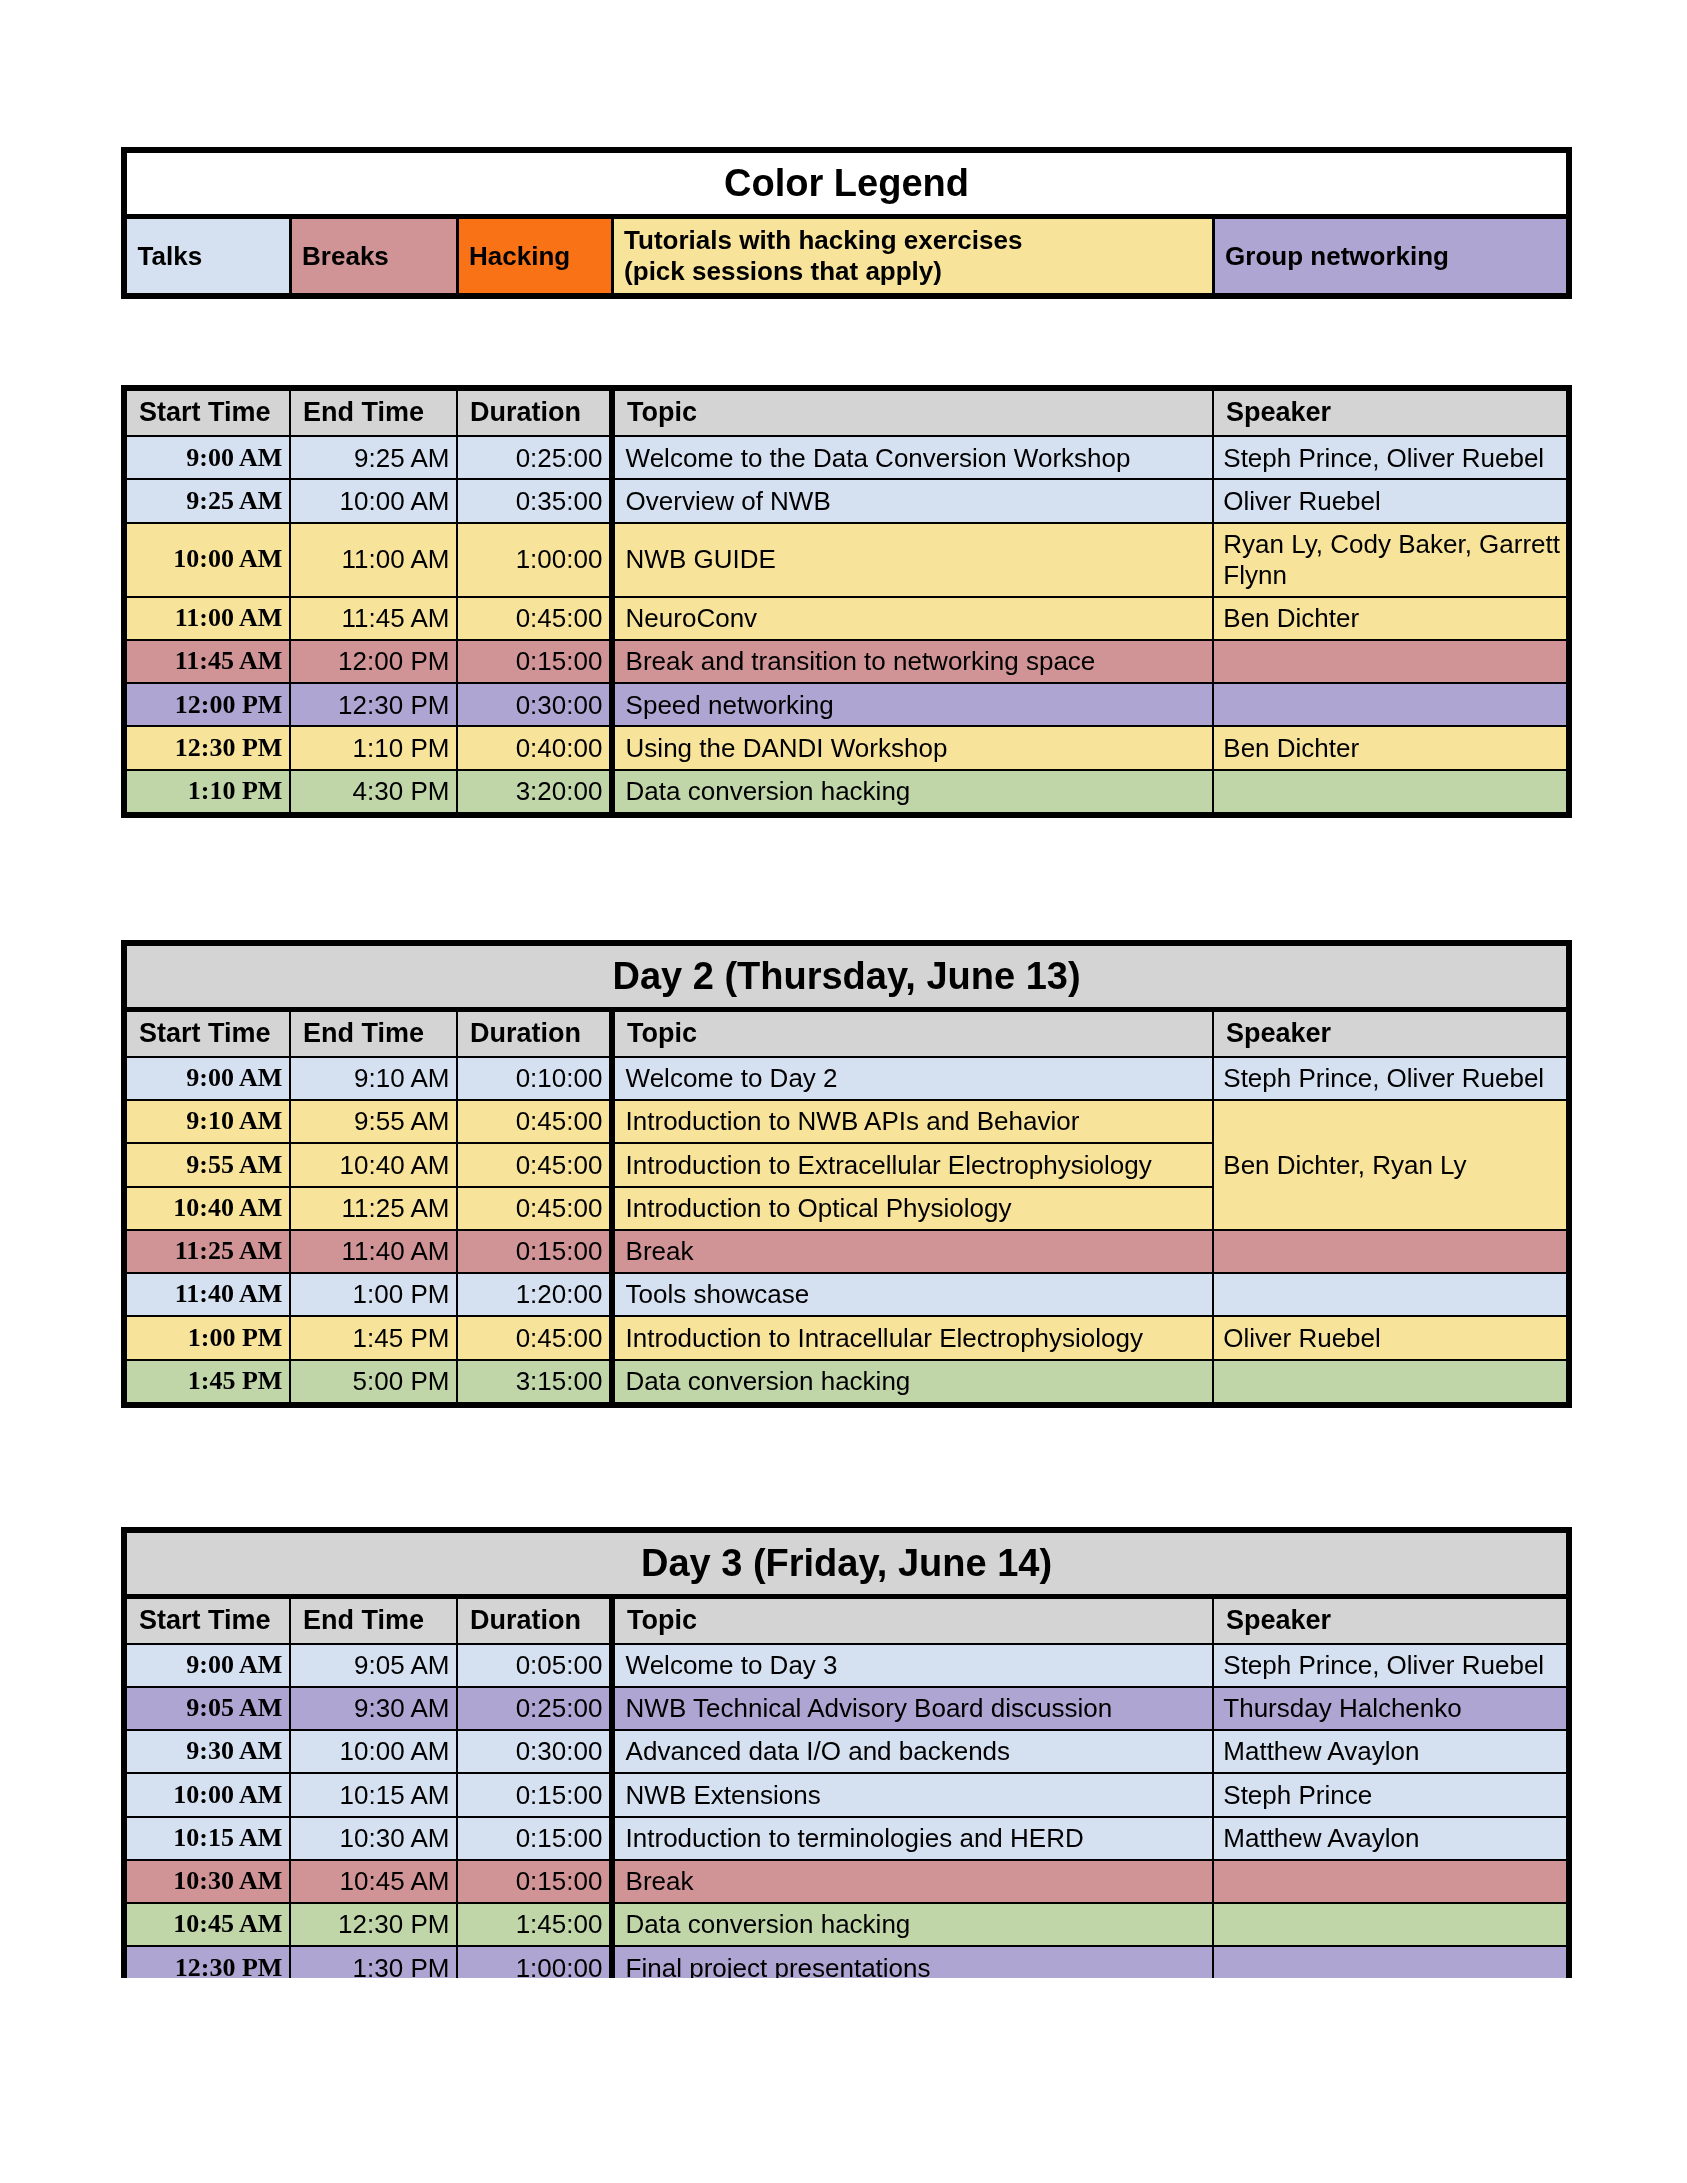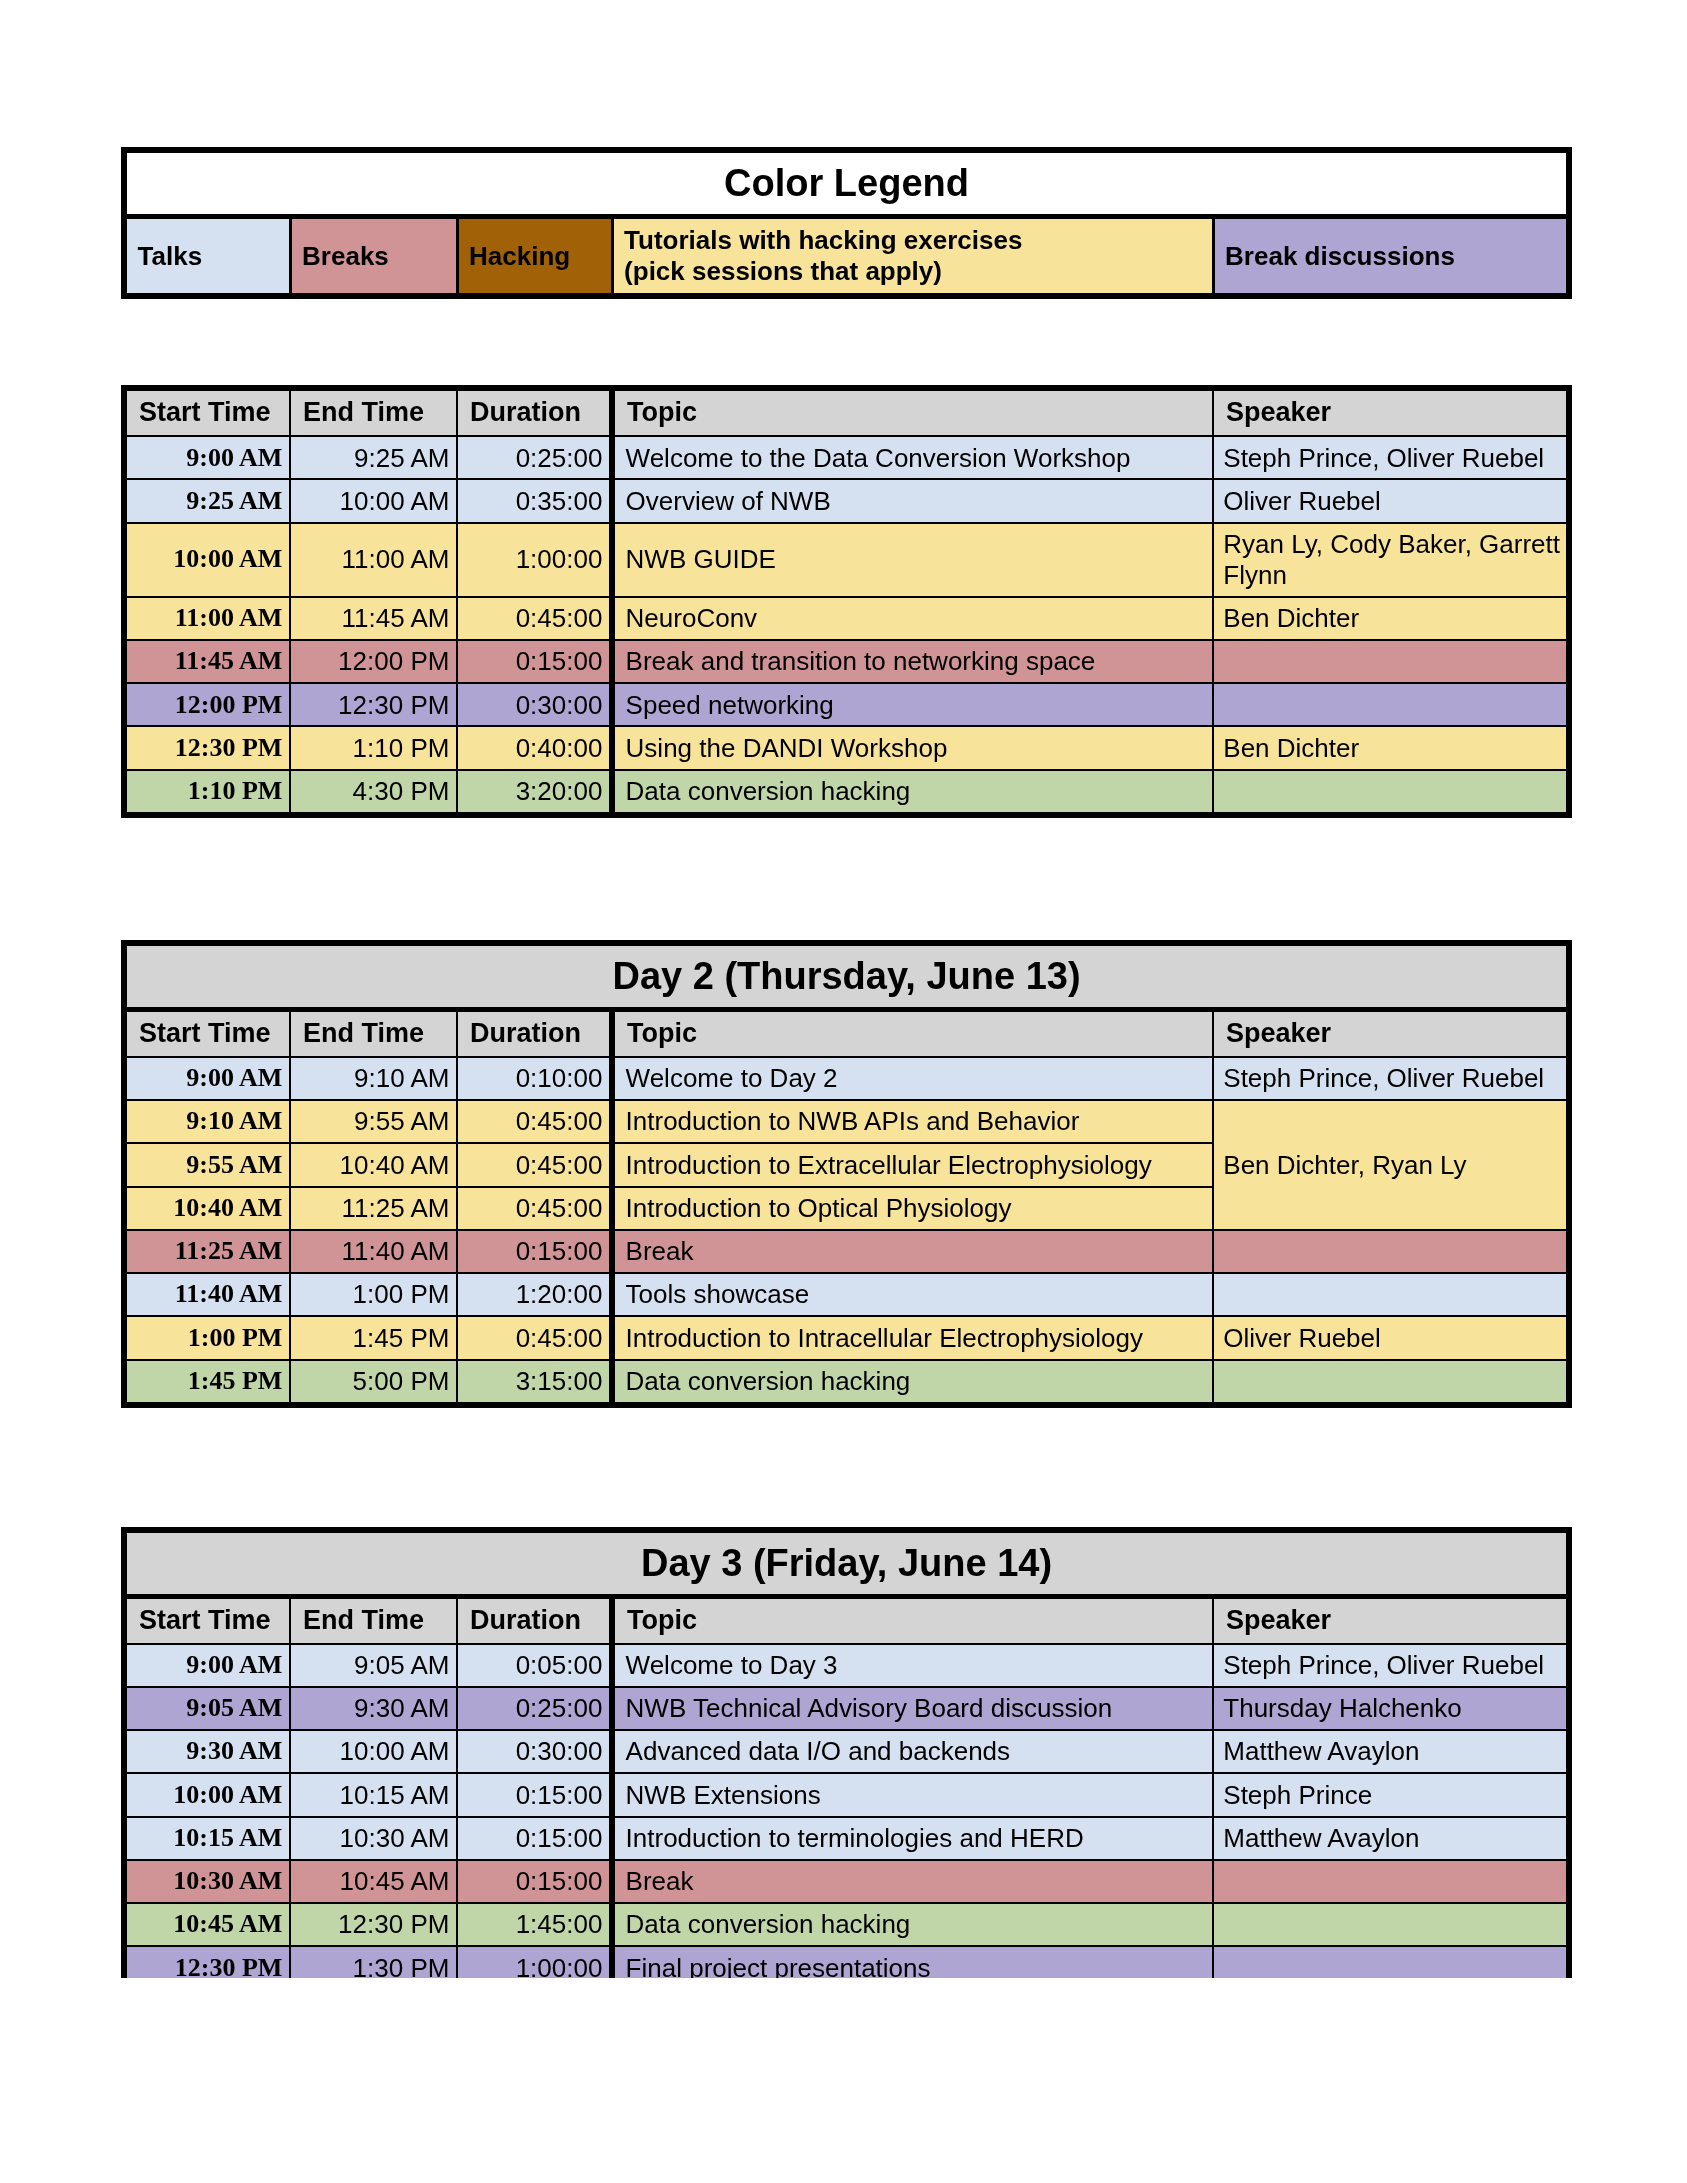--- a/index.html
+++ b/index.html
@@ -91,24 +91,24 @@
         <col class="w3">
         <col class="w4">
       </colgroup>
     <tbody>
         <tr>
       <td colspan="5" class="tbl-title">Color Legend</td>
     </tr>
     <tr>
       <td class="swatch" style="background: rgb(213, 224, 240);">Talks</td>
       <td class="swatch" style="background: rgb(208, 147, 150);">Breaks</td>
-      <td class="swatch" style="background: #a16207;">Hacking</td>
+      <td class="swatch" style="background: #f97316;">Hacking</td>
       <td class="swatch" style="background: rgb(248, 227, 154);">Tutorials with hacking exercises
 (pick sessions that apply)</td>
-      <td class="swatch" style="background: rgb(174, 165, 210);">Break discussions</td>
+      <td class="swatch" style="background: rgb(174, 165, 210);">Group networking</td>
     </tr>
   </tbody>
     </table>
 
   <table class="day day1">
     <colgroup>
         <col class="w0">
         <col class="w1">
         <col class="w2">
         <col class="w3">

